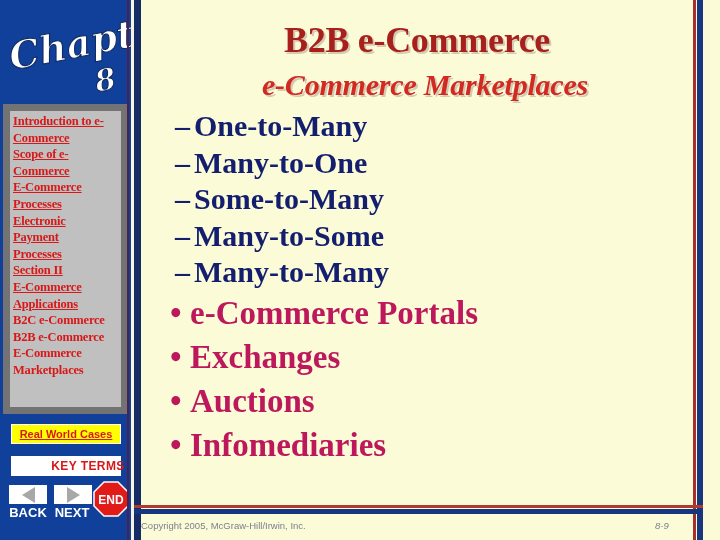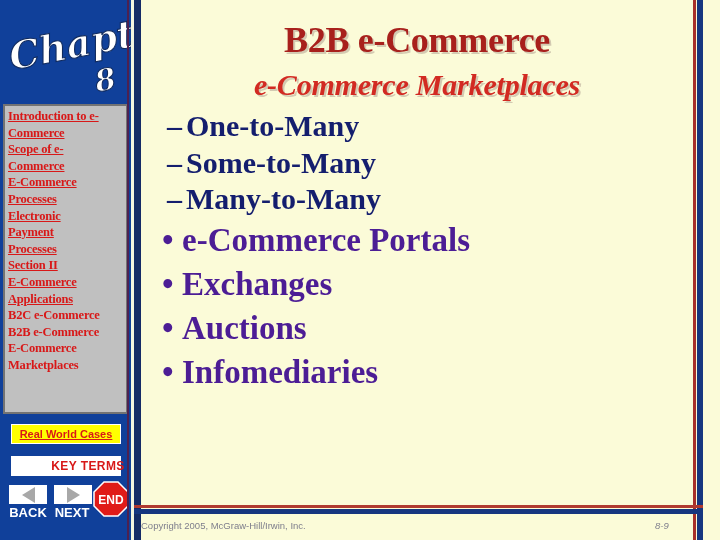--- a/index.html
+++ b/index.html
@@ -32,21 +32,21 @@
   }
   #chapter-art svg { display: block; }
 
   #toc-box {
     position: absolute;
     left: 3px;
     top: 104px;
     width: 125px;
     height: 310px;
     background: #c0c0c0;
-    border: 2px solid #737373;
+    border: 7px solid #737373;
     box-sizing: border-box;
     padding: 2px 2px 0 3px;
   }
   .toc-link {
     display: block;
     color: #d81818;
     font-family: "Liberation Serif", serif;
     font-weight: bold;
     font-size: 12.5px;
     line-height: 16.6px;
@@ -207,44 +207,45 @@
     width: 552px;
     text-align: center;
     color: #d22a22;
     font-family: "Liberation Serif", serif;
     font-weight: bold;
     font-style: italic;
     font-size: 30px;
     letter-spacing: -0.2px;
     text-shadow: 2px 2px 0 rgba(120,90,90,0.30);
     white-space: nowrap;
+    padding-left: 8px;
   }
 
   #bullets {
     position: absolute;
-    left: 8px;
+    left: 16px;
     top: 108px;
     width: 552px;
   }
   .sub-item {
     color: #141e6e;
     font-family: "Liberation Serif", serif;
     font-weight: bold;
     font-size: 30px;
     line-height: 36.5px;
     padding-left: 37px;
     white-space: nowrap;
   }
   .sub-item .dash {
     display: inline-block;
     width: 19px;
     margin-left: -19px;
   }
   .main-item {
-    color: #4c1d95;
+    color: #be185d;
     font-family: "Liberation Serif", serif;
     font-weight: bold;
     font-size: 33px;
     line-height: 44px;
     padding-left: 33px;
     white-space: nowrap;
   }
   .main-item .dot {
     display: inline-block;
     width: 20px;
@@ -354,21 +355,27 @@
 
   <div id="content">
     <div id="title">B2B e-Commerce</div>
     <div id="subtitle">e-Commerce Marketplaces</div>
 
     <div id="bullets">
       <div class="sub-item">
         <span class="dash">–</span><span>One-to-Many</span>
       </div>
       <div class="sub-item">
+        <span class="dash">–</span><span>Many-to-One</span>
+      </div>
+      <div class="sub-item">
         <span class="dash">–</span><span>Some-to-Many</span>
+      </div>
+      <div class="sub-item">
+        <span class="dash">–</span><span>Many-to-Some</span>
       </div>
       <div class="sub-item">
         <span class="dash">–</span><span>Many-to-Many</span>
       </div>
 
       <div class="main-item">
         <span class="dot">•</span><span>e-Commerce Portals</span>
       </div>
       <div class="main-item">
         <span class="dot">•</span><span>Exchanges</span>

